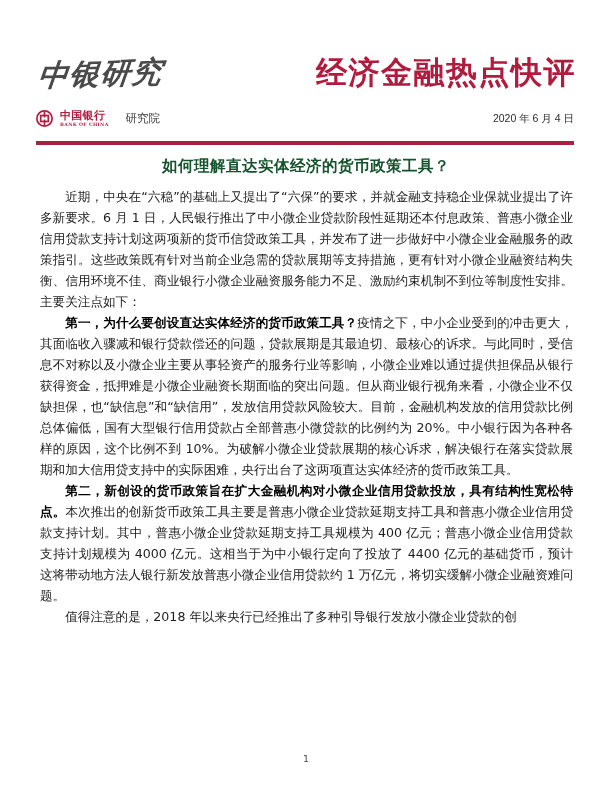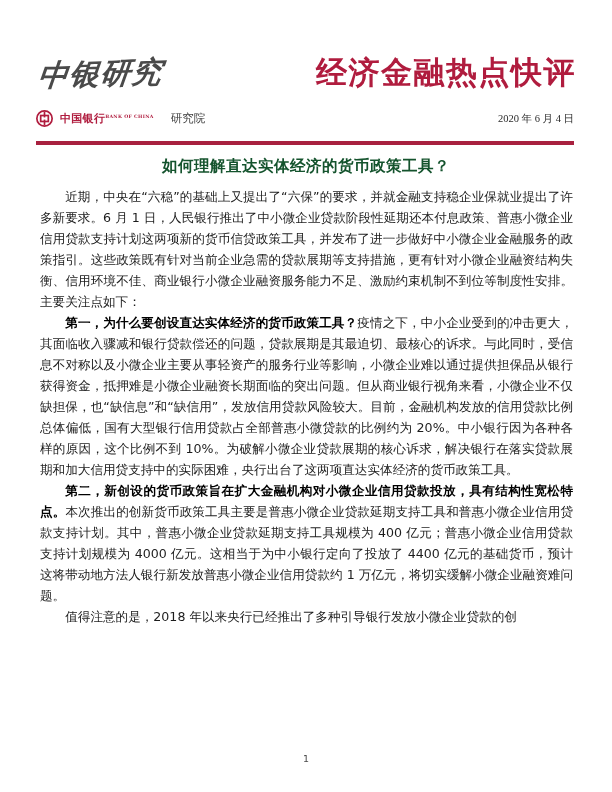--- a/index.html
+++ b/index.html
@@ -63,21 +63,21 @@
     gap: 7px;
   }
   .boc-mark {
     width: 17px;
     height: 17px;
     flex: 0 0 auto;
     display: block;
   }
   .boc-names {
     display: flex;
-    flex-direction: row;
+    flex-direction: column;
     line-height: 1;
   }
   .boc-cn {
     font-family: "DejaVu Serif", "Liberation Serif", serif;
     font-size: 11px;
     font-weight: 700;
     color: #b01c3e;
     letter-spacing: 0.3px;
     white-space: nowrap;
   }
@@ -98,21 +98,21 @@
     white-space: nowrap;
   }
 
   .issue-line {
     position: absolute;
     right: 2px;
     top: 60px;
     display: flex;
     align-items: baseline;
     gap: 26px;
-    font-family: Liberation Serif, serif;
+    font-family: Liberation Sans, sans-serif;
     font-size: 10.5px;
     color: #2b2b2b;
     white-space: nowrap;
   }
 
   .rule {
     position: absolute;
     left: 36px;
     top: 141px;
     width: 538px;

